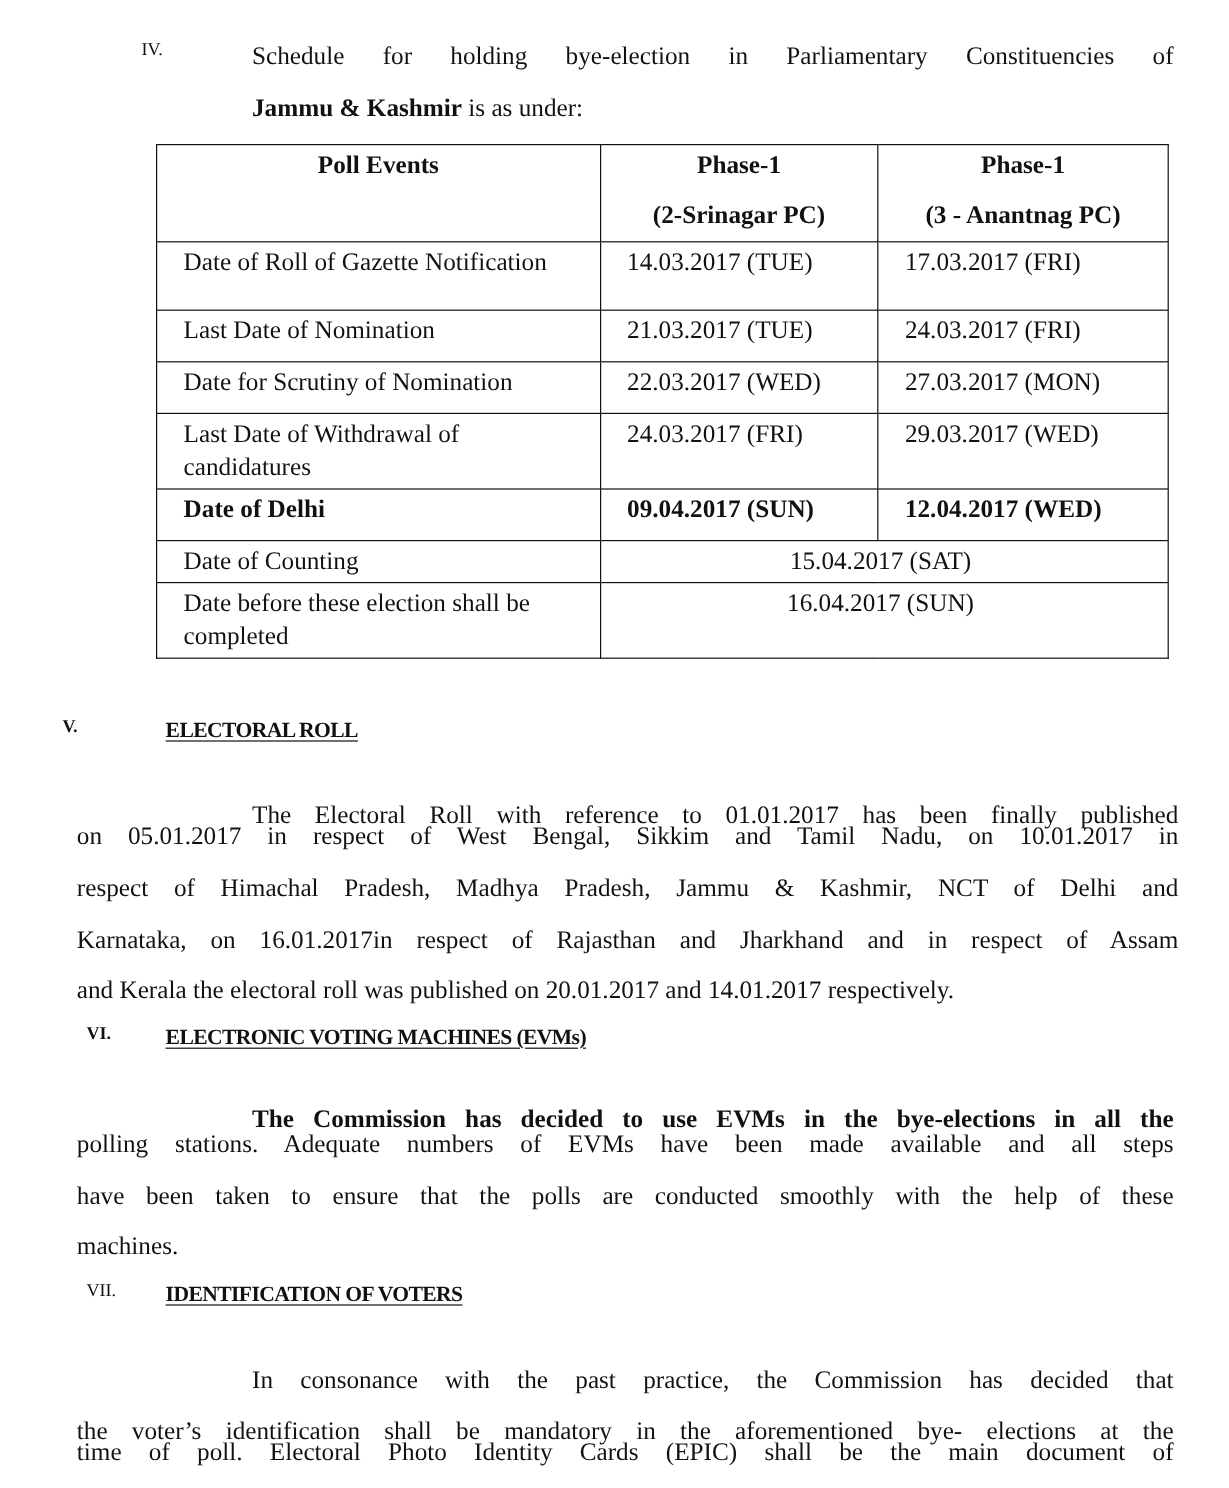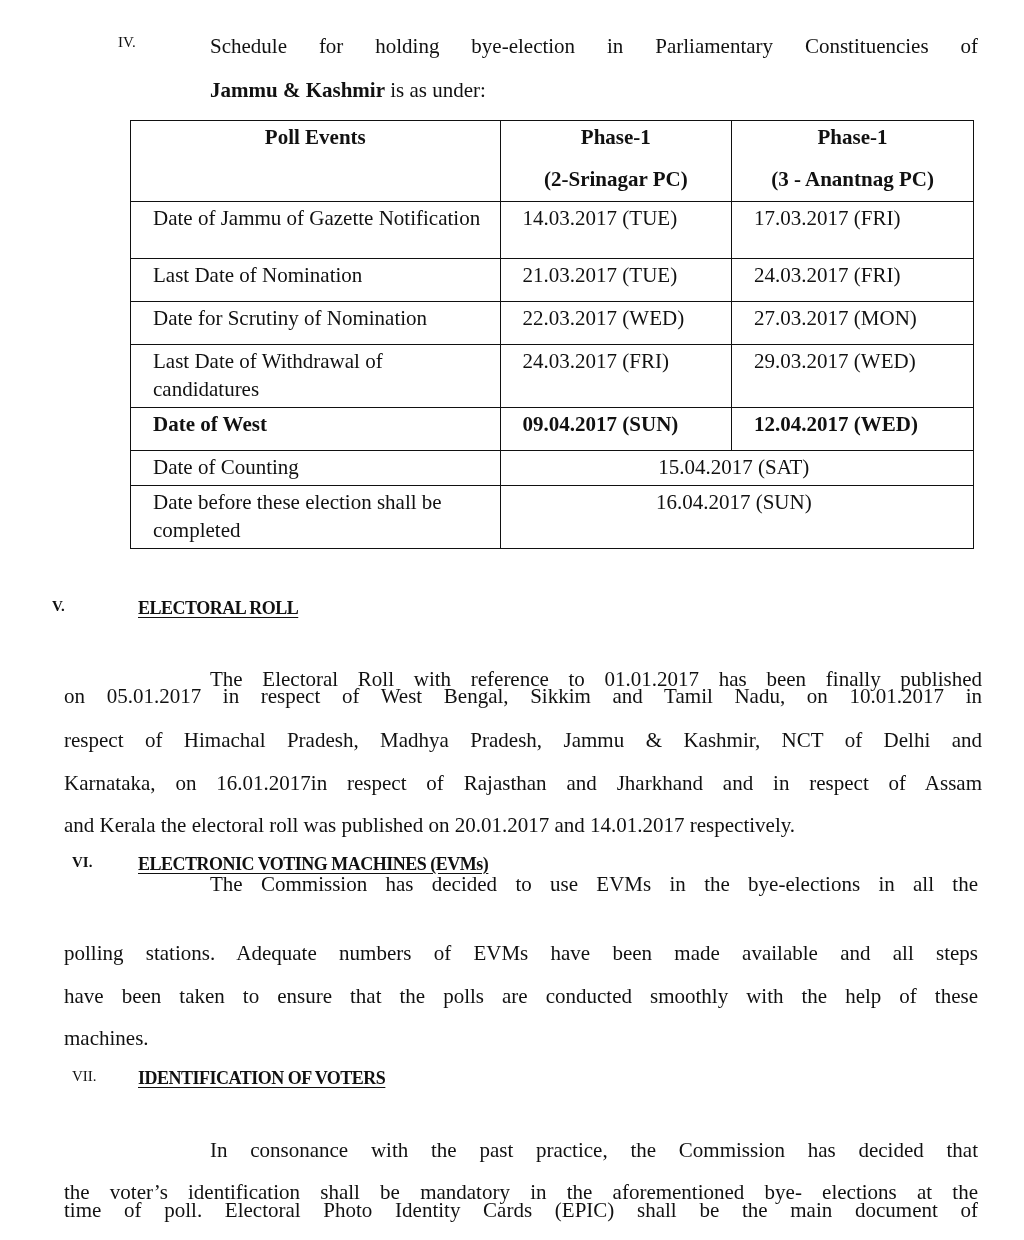--- a/index.html
+++ b/index.html
@@ -44,41 +44,41 @@
 <div class="line" style="left:210px; top:78px;"><span class="bold">Jammu &amp; Kashmir</span><span> is as under:</span></div>
 
 <table class="sched">
   <tbody>
       <tr>
     <th class="c1">Poll Events</th>
     <th class="c2"><span>Phase-1</span><span class="sub">(2-Srinagar PC)</span></th>
     <th class="c3"><span>Phase-1</span><span class="sub">(3 - Anantnag PC)</span></th>
   </tr>
   <tr class="row1">
-    <td>Date of Jammu of Gazette Notification</td>
+    <td>Date of Roll of Gazette Notification</td>
     <td>14.03.2017 (TUE)</td>
     <td>17.03.2017 (FRI)</td>
   </tr>
   <tr class="row2">
     <td>Last Date of Nomination</td>
     <td>21.03.2017 (TUE)</td>
     <td>24.03.2017 (FRI)</td>
   </tr>
   <tr class="row3">
     <td>Date for Scrutiny of Nomination</td>
     <td>22.03.2017 (WED)</td>
     <td>27.03.2017 (MON)</td>
   </tr>
   <tr class="row4">
     <td>Last Date of Withdrawal of candidatures</td>
     <td>24.03.2017 (FRI)</td>
     <td>29.03.2017 (WED)</td>
   </tr>
   <tr class="row5">
-    <td>Date of West</td>
+    <td>Date of Delhi</td>
     <td>09.04.2017 (SUN)</td>
     <td>12.04.2017 (WED)</td>
   </tr>
   <tr class="row6">
     <td>Date of Counting</td>
     <td class="center" colspan="2">15.04.2017 (SAT)</td>
   </tr>
   <tr class="row7">
     <td>Date before these election shall be completed</td>
     <td class="center" colspan="2">16.04.2017 (SUN)</td>
@@ -89,21 +89,21 @@
 <div class="sec-num bold" style="left:52px; top:598px;">V.</div>
 <div class="heading" style="left:138px; top:598px;">ELECTORAL ROLL</div>
 <div class="line just" style="left:210px; top:641px; width:772px;margin-top:26px;">The Electoral Roll with reference to 01.01.2017 has been finally published</div>
 <div class="line just" style="left:64px; top:684px; width:918px;">on 05.01.2017 in respect of West Bengal, Sikkim and Tamil Nadu, on 10.01.2017 in</div>
 <div class="line just" style="left:64px; top:728px; width:918px;">respect of Himachal Pradesh, Madhya Pradesh, Jammu &amp; Kashmir, NCT of Delhi and</div>
 <div class="line just" style="left:64px; top:771px; width:918px;">Karnataka, on 16.01.2017in respect of Rajasthan and Jharkhand and in respect of Assam</div>
 <div class="line" style="left:64px; top:813px;">and Kerala the electoral roll was published on 20.01.2017 and 14.01.2017 respectively.</div>
 
 <div class="sec-num bold" style="left:72px; top:854px;">VI.</div>
 <div class="heading" style="left:138px; top:854px;">ELECTRONIC VOTING MACHINES (EVMs)</div>
-<div class="line just" style="left:210px; top:872px; width:768px;">The Commission has decided to use EVMs in the bye-elections in all the</div>
+<div class="line just" style="left:210px; top:920px; width:768px;font-weight:bold;">The Commission has decided to use EVMs in the bye-elections in all the</div>
 <div class="line just" style="left:64px; top:941px; width:914px;">polling stations. Adequate numbers of EVMs have been made available and all steps</div>
 <div class="line just" style="left:64px; top:984px; width:914px;">have been taken to ensure that the polls are conducted smoothly with the help of these</div>
 <div class="line" style="left:64px; top:1026px;">machines.</div>
 
 <div class="sec-num" style="left:72px; top:1068px;">VII.</div>
 <div class="heading" style="left:138px; top:1068px;">IDENTIFICATION OF VOTERS</div>
 <div class="line just" style="left:210px; top:1112px; width:768px;margin-top:26px;">In consonance with the past practice, the Commission has decided that</div>
 <div class="line just" style="left:64px; top:1155px; width:914px;margin-top:25px;">the voter’s identification shall be mandatory in the aforementioned bye- elections at the</div>
 <div class="line just" style="left:64px; top:1198px; width:914px;">time of poll. Electoral Photo Identity Cards (EPIC) shall be the main document of</div>
 

